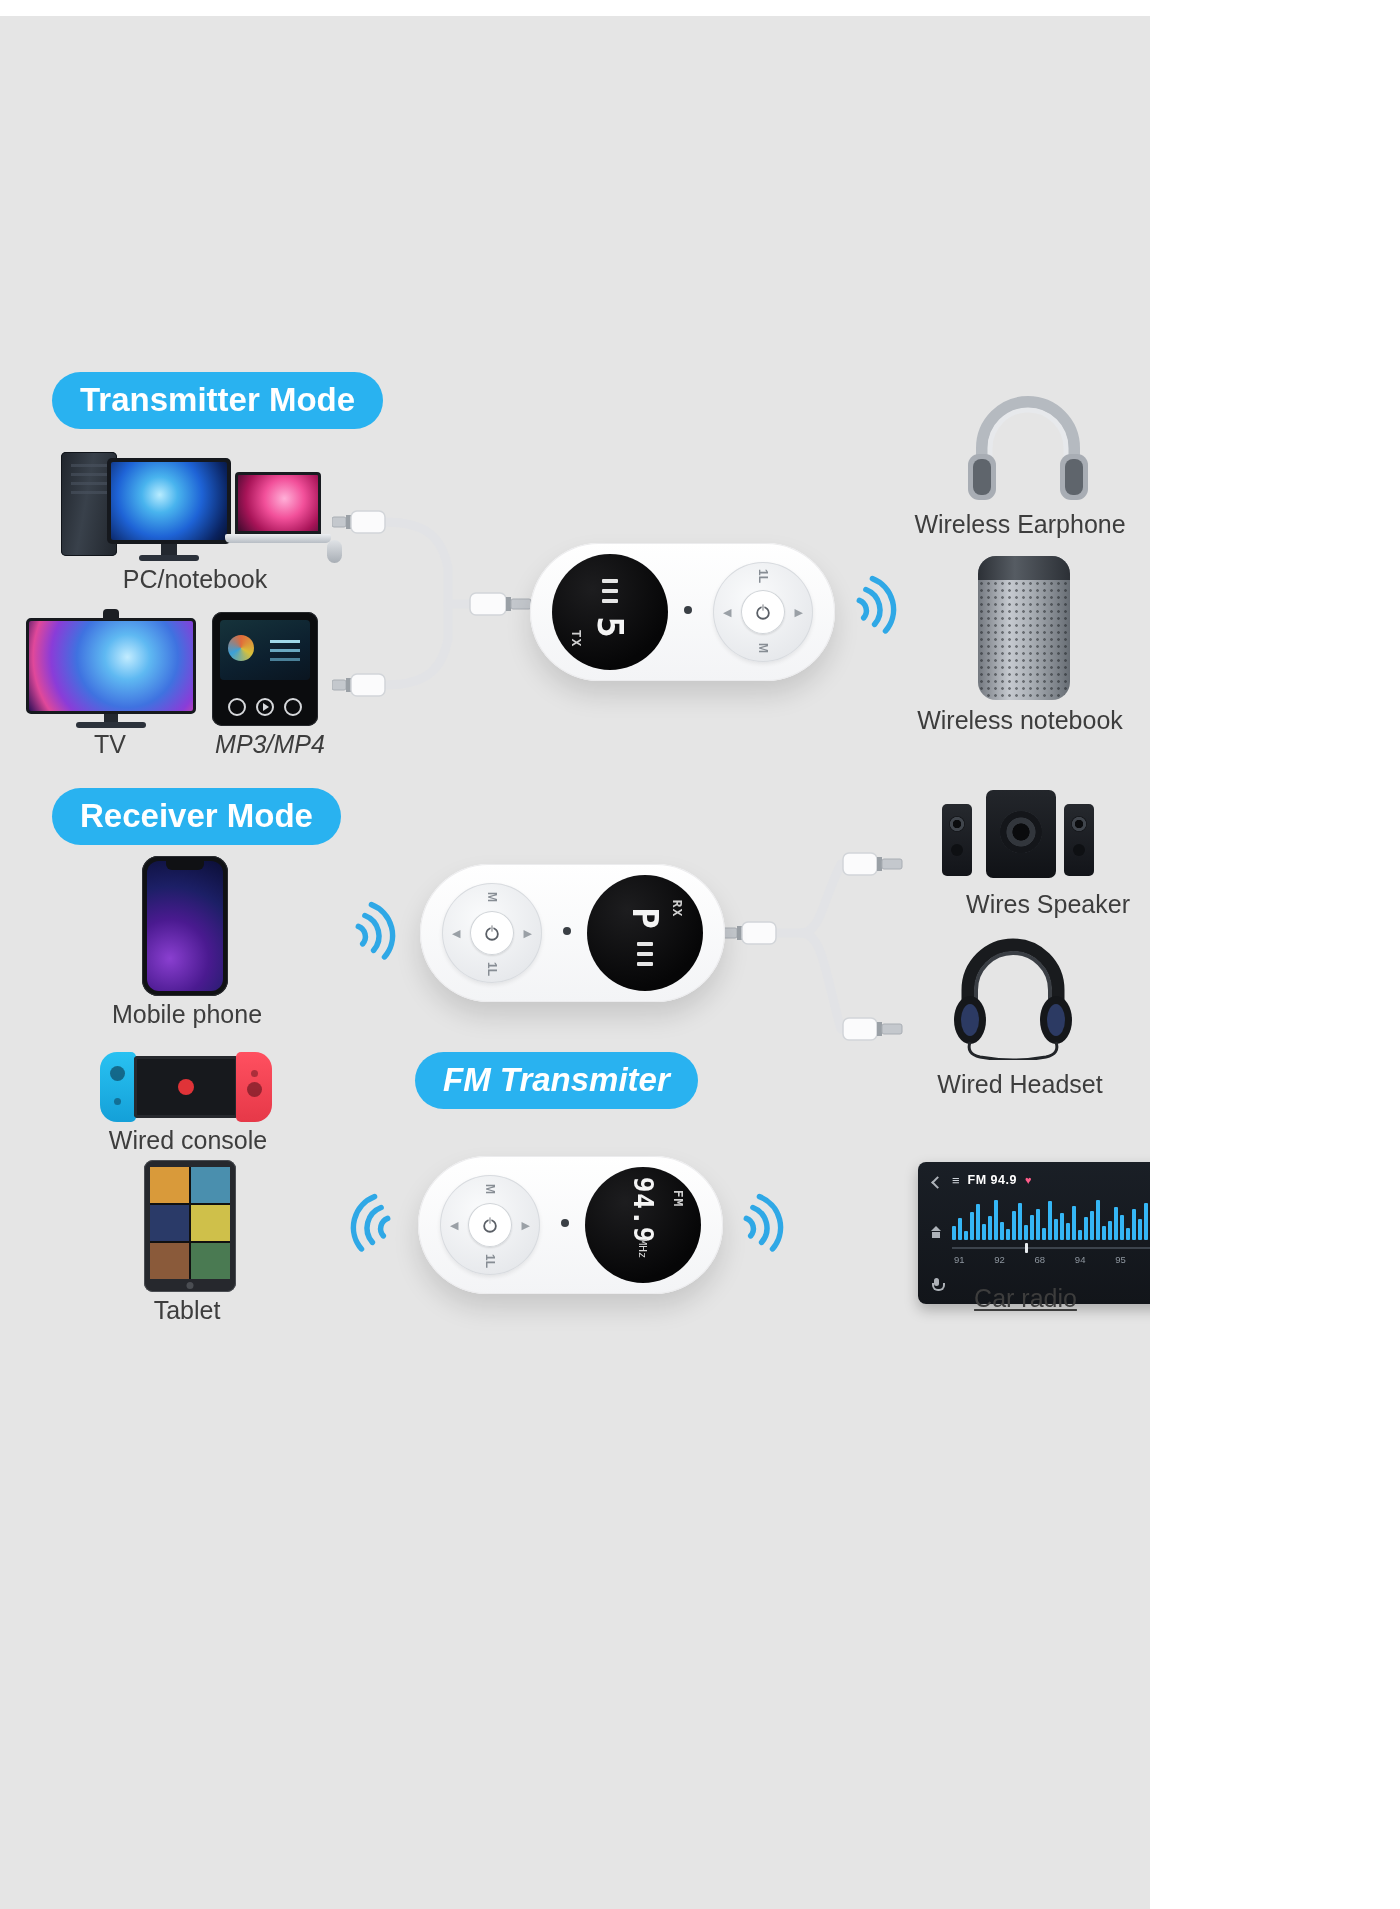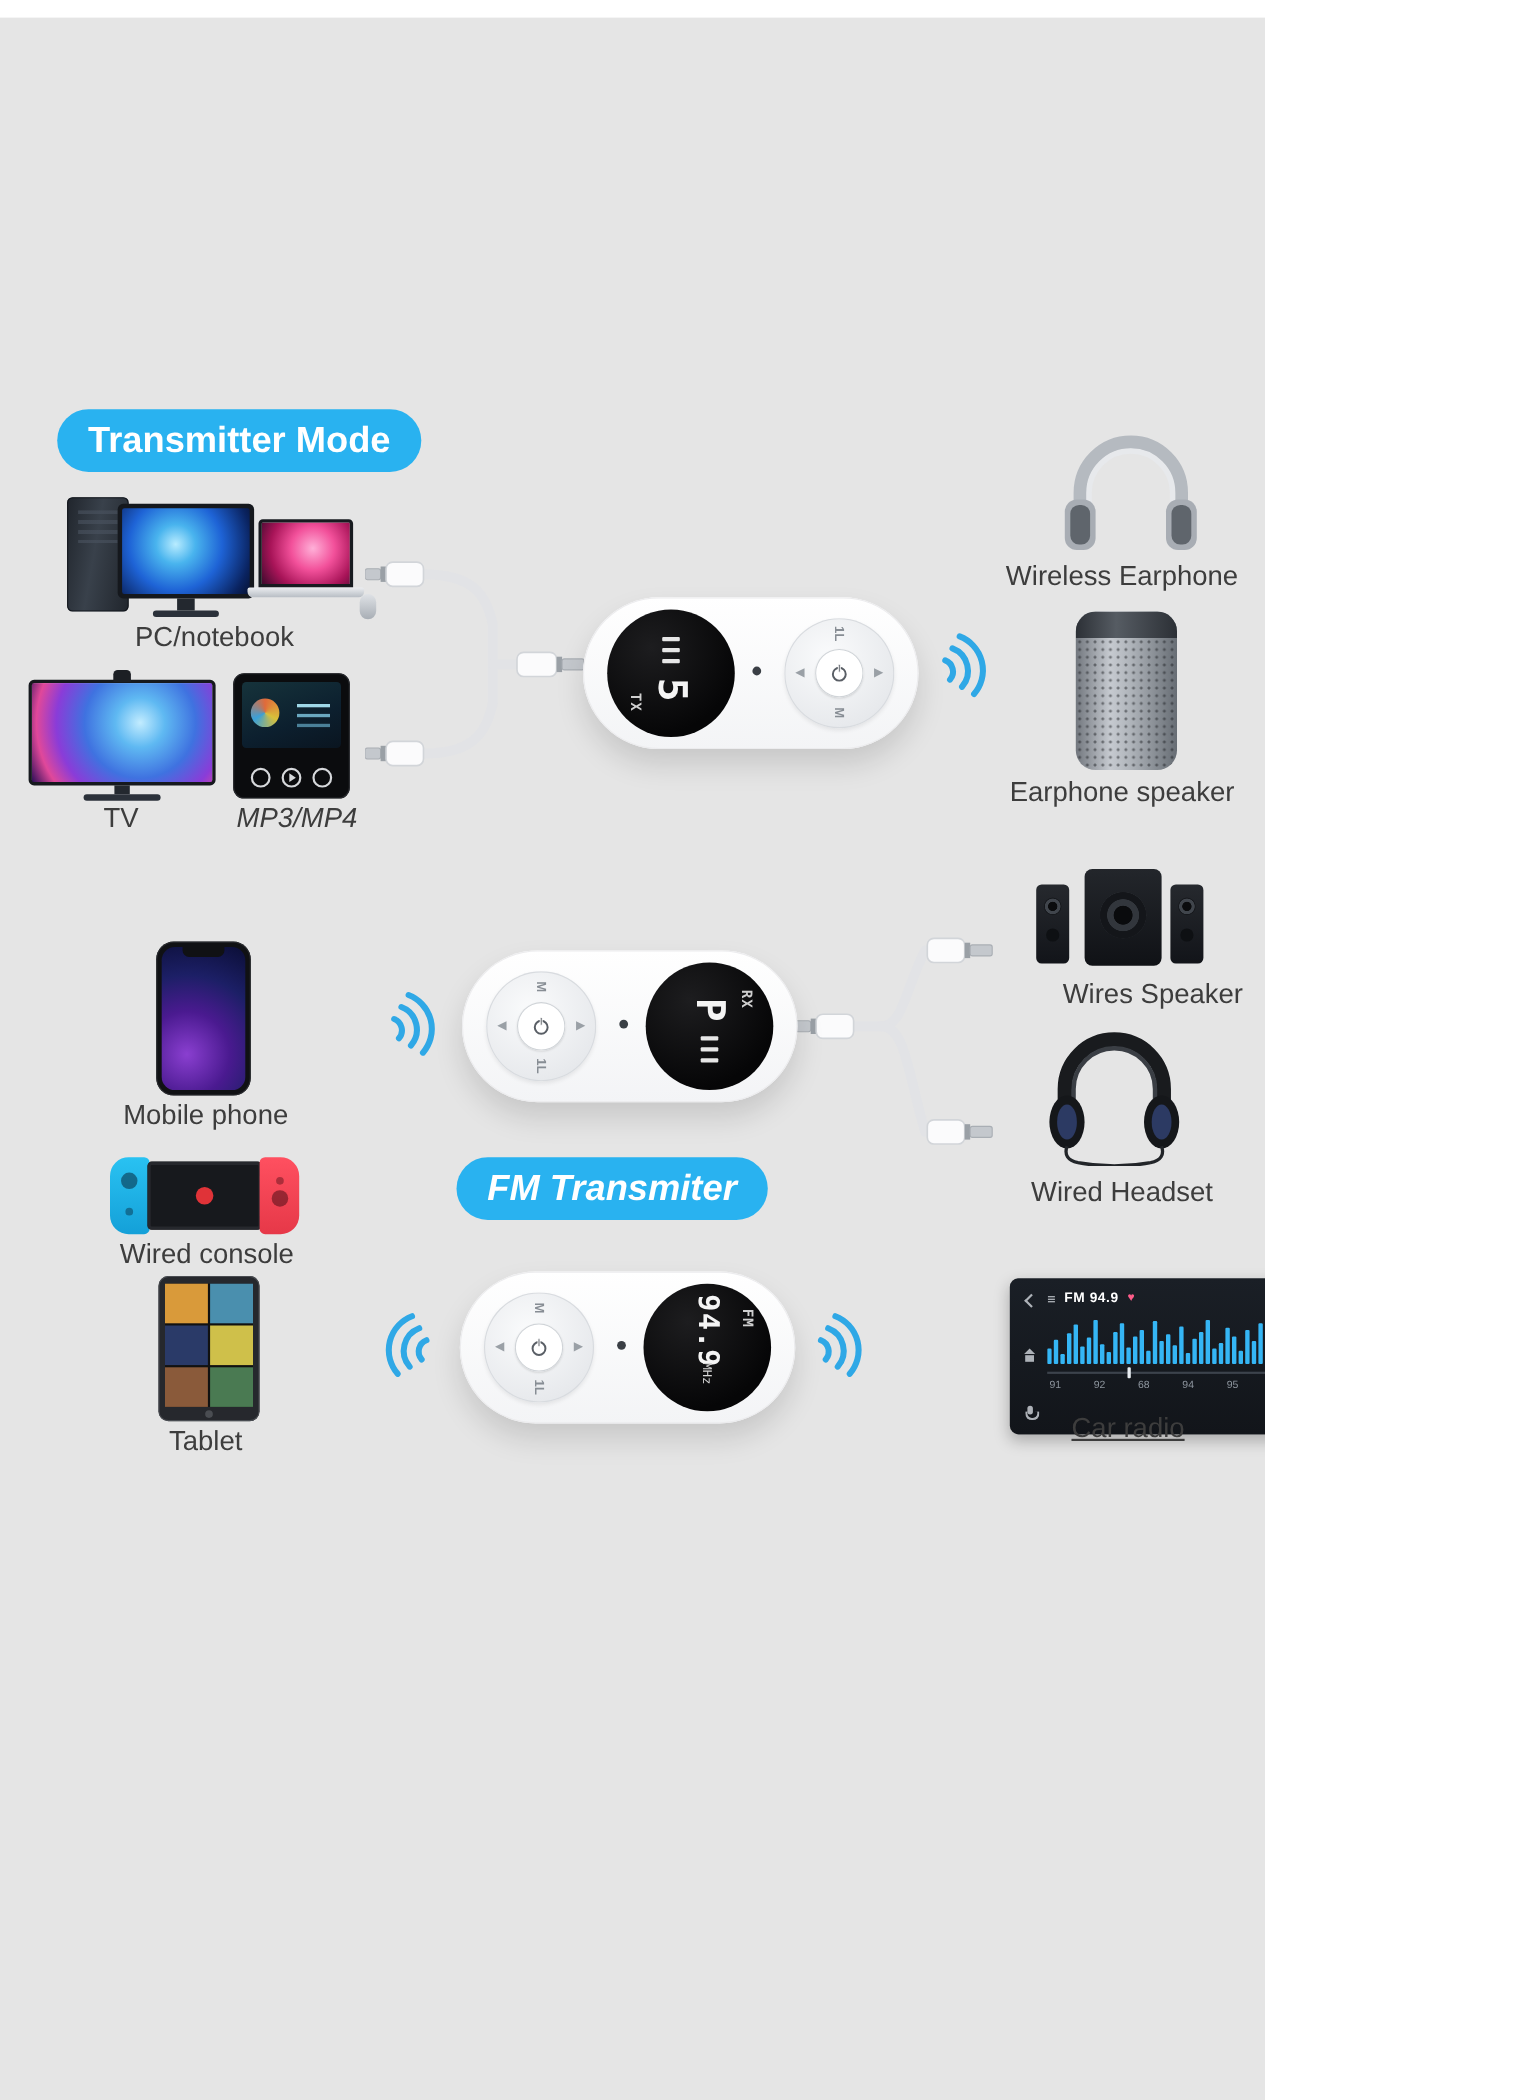--- a/index.html
+++ b/index.html
@@ -181,20 +181,21 @@
   .jack-body{fill:#fbfbfc;stroke:#d2d5d9;stroke-width:1.5;}
   .jack-collar{fill:#9aa0a6;}
   .jack-tip{fill:#c4c8cd;stroke:#a9aeb4;stroke-width:1;}
 </style>
 </head>
 <body>
 
 <div id="canvas">
 
   <div class="badge b1"><span>Transmitter Mode</span></div>
+  <div class="badge b2"><span>Receiver Mode</span></div>
   <div class="badge b3"><span>FM Transmiter</span></div>
 
   <div class="abs pc-group">
     <div class="tower"></div>
     <div class="monitor">
         <div class="mscreen"></div>
       </div>
     <div class="laptop">
       <div class="lscreen"></div>
       <div class="lbase"></div>
@@ -406,21 +407,21 @@
       <path d="M28 74 V60 a38 38 0 0 1 76 0 V74" fill="none" stroke="#e7e9ec" stroke-width="5"></path>
       <rect x="6" y="66" width="28" height="46" rx="11" fill="#a8adb4"></rect>
       <rect x="98" y="66" width="28" height="46" rx="11" fill="#a8adb4"></rect>
       <rect x="11" y="71" width="18" height="36" rx="8" fill="#5f656c"></rect>
       <rect x="103" y="71" width="18" height="36" rx="8" fill="#5f656c"></rect>
     </svg>
   </div>
   <div class="cap cap-we">Wireless Earphone</div>
 
   <div class="wspk"></div>
-  <div class="cap cap-ws">Earphone speaker</div>
+  <div class="cap cap-ws">Wireless notebook</div>
 
   <div class="abs wiredset">
     <div class="satl"></div>
     <div class="sub"></div>
     <div class="satr"></div>
   </div>
   <div class="cap cap-wsp">Wires Speaker</div>
 
   <div class="abs hp-wired">
     <svg viewBox="0 0 126 128" width="126" height="128">

